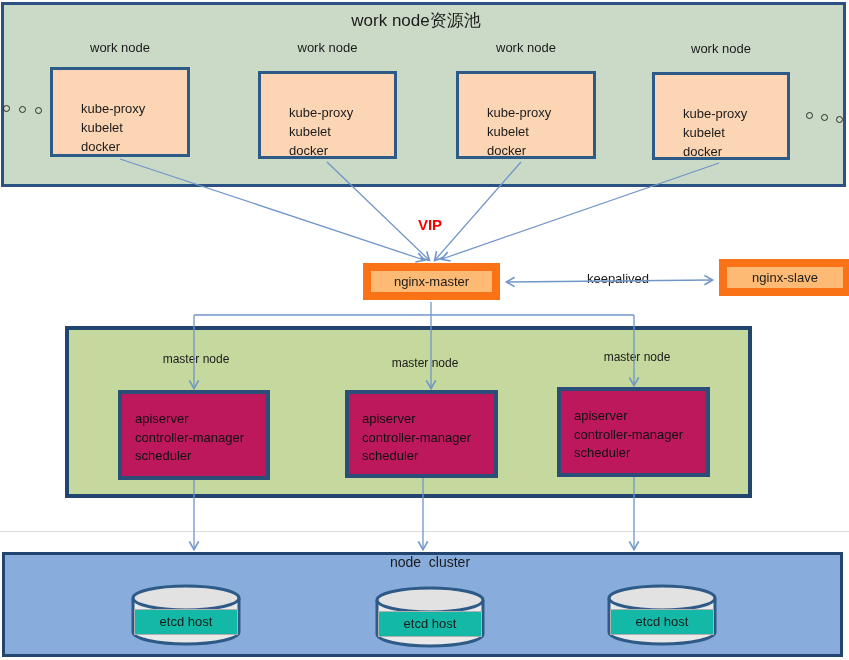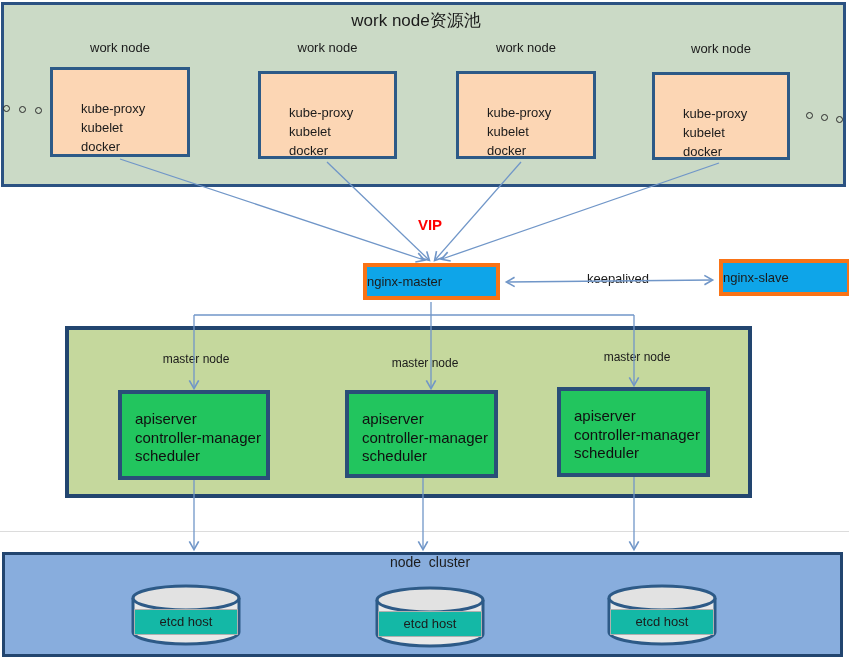--- a/index.html
+++ b/index.html
@@ -9,22 +9,22 @@
     font-family:"Liberation Sans","DejaVu Sans",sans-serif;
     color:#1b1b1b;
   }
   .abs{position:absolute;box-sizing:border-box;}
   
   .band-green{background:#cbdac6;border:3px solid #2b5282;}
   .panel-green{background:#c5d89d;border:4px solid #22456f;}
   .panel-blue{background:#88addd;border:3px solid #22456f;}
   
   .box-peach{background:#fcd6b4;border:3px solid #2d5a87;font-size:13px;line-height:19px;padding:29px 0 0 28px;}
-  .box-blue{background:#22c55e;border:4px solid #2a4e78;font-size:15px;line-height:18.5px;padding:16px 0 0 13px;color:#101010;}
-  .box-gray{background:#0ea5e9;border:4px solid #f97316;font-size:13px;text-align:center;display:flex;align-items:center;}
+  .box-blue{background:#be185d;border:4px solid #2a4e78;font-size:13px;line-height:18.5px;padding:16px 0 0 13px;color:#101010;}
+  .box-gray{background:#fdba74;border:8px solid #f97316;font-size:13px;text-align:center;display:flex;align-items:center;justify-content:center;}
   .lbl{font-size:13px;text-align:center;}
   .lbl-big{font-size:12px;text-align:center;}
   .title{font-size:17px;text-align:center;}
   .dot{position:absolute;width:5px;height:5px;border:1.5px solid #2a2a2a;border-radius:50%;background:transparent;}
   .vip{color:#ff0000;font-weight:bold;font-size:15px;text-align:center;}
   .etcd-title{font-size:14px;text-align:center;white-space:pre;}
   .cyl-label{position:absolute;left:4px;right:4px;top:26px;height:26px;background:#14b8a6;border:1px solid #b0b0b0;
     font-size:13px;text-align:center;line-height:24px;box-sizing:border-box;}
   .divider{position:absolute;left:0;width:849px;height:1px;background:#dcdcdc;}
   svg.overlay{position:absolute;left:0;top:0;z-index:10;pointer-events:none;}

